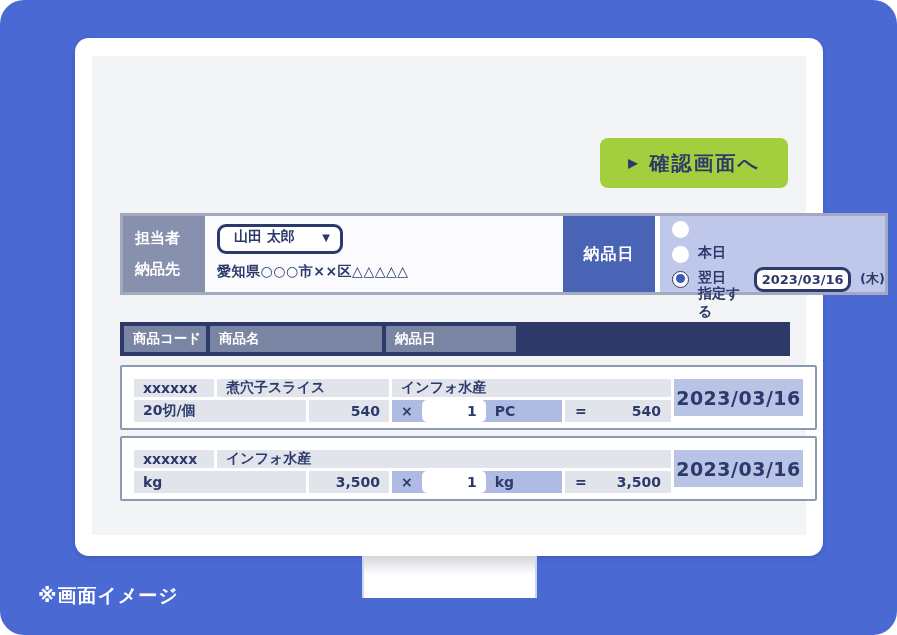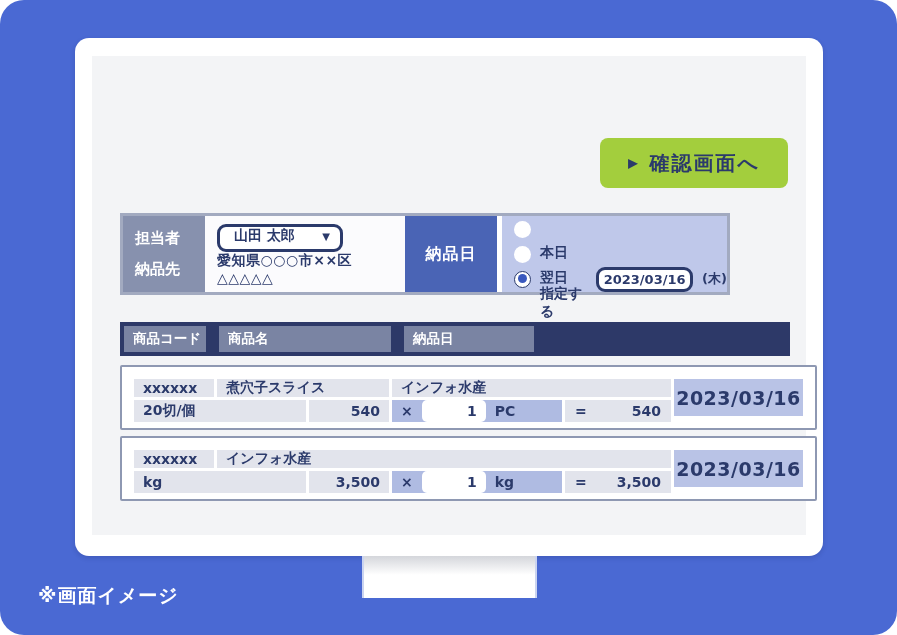--- a/index.html
+++ b/index.html
@@ -25,21 +25,21 @@
   
   .confirm-btn { position:absolute; left:508px; top:82px; width:188px; height:50px;
                  background:#A3CE3D; border:none; border-radius:8px; cursor:pointer;
                  display:flex; align-items:center; justify-content:center; gap:12px;
                  color:#2B3A6B; font-weight:bold; }
   .confirm-btn .arrow { font-size:12px; line-height:1; }
   .confirm-btn .lbl { font-size:20px; letter-spacing:2px;
                       font-family:Liberation Sans, sans-serif; }
 
   
-  .form-box { position:absolute; left:28px; top:157px; width:610px; height:82px;
+  .form-box { position:absolute; left:28px; top:157px; width:768px; height:82px;
               border:3px solid #A2AAC0; background:#fff; display:flex;justify-content:flex-end; }
   .form-labels { width:82px; background:#8791AE; color:#fff; font-weight:bold;
                  font-size:15px; display:flex; flex-direction:column;
                  justify-content:space-evenly; padding-left:12px; }
   .form-mid { flex:1; background:#FBFBFD; display:flex; flex-direction:column;
               justify-content:space-between; padding:8px 12px 11px 12px; }
   .dropdown { width:126px; height:30px; background:#fff; border:3px solid #2B3A6B;
               border-radius:9px; display:flex; align-items:center;
               justify-content:space-between; padding:0 10px 4px 14px; cursor:pointer;
               color:#2B3A6B; font-weight:bold; font-size:14px; }
@@ -59,21 +59,21 @@
            width:9px; height:9px; border-radius:50%; background:#3A59BE; }
   .opt-label { color:#2B3A6B; font-weight:bold; font-size:14px;margin-top:48px; }
   .date-input { width:97px; height:25px; background:#fff; border:3px solid #2B3A6B;
                 border-radius:9px; text-align:center; color:#2B3A6B;
                 font-weight:bold; font-size:13px;
                 font-family:"DejaVu Sans","Liberation Sans",sans-serif; }
   .weekday { color:#2B3A6B; font-weight:bold; font-size:13px; }
 
   
   .thead { position:absolute; left:28px; top:266px; width:670px; height:34px;
-           background:#2D3968; display:flex; gap:13px; padding:4px; }
+           background:#2D3968; display:flex; gap:4px; padding:4px; }
   .th { background:#7A84A3; color:#fff; font-weight:bold; font-size:13.5px;
         display:flex; align-items:center; padding-left:9px; }
   .th.c1 { width:82px; } .th.c2 { width:172px;text-align:right; } .th.c3 { flex:1; } .th.c4 { width:130px; }
 
   .row-block { position:absolute; left:28px; width:697px; height:65px;
                border:2px solid #8E98B2; border-radius:2px; background:#fff;
                padding:12px; display:flex; gap:3px; }
   .row-block.r1 { top:309px; } .row-block.r2 { top:380px; }
   .row-left { flex:1; display:flex; flex-direction:column; gap:3px; }
   .rline { display:flex; gap:3px; flex:1; }

